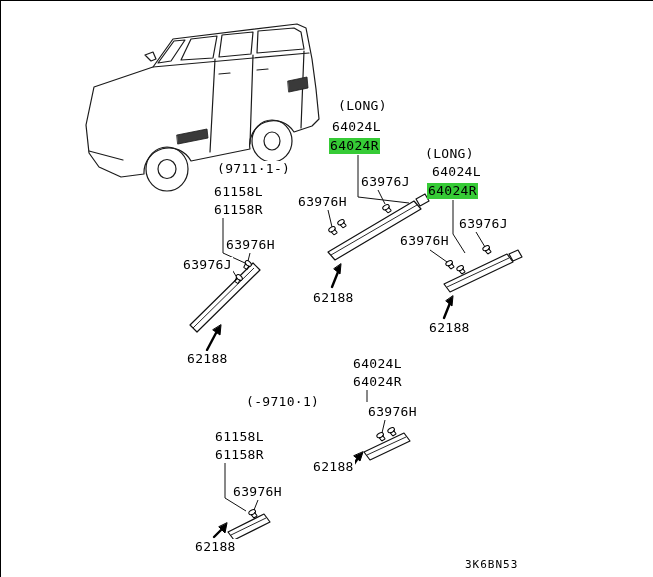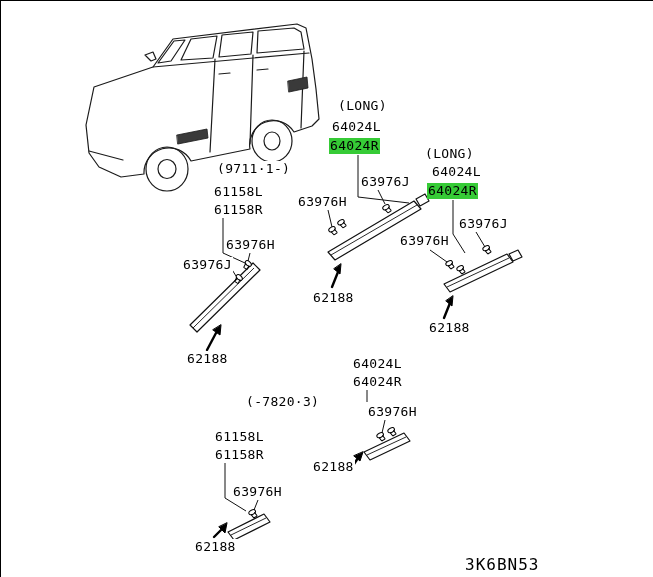--- a/index.html
+++ b/index.html
@@ -7,21 +7,21 @@
     position:relative;width:653px;height:577px;background:#ffffff;
     border-top:1px solid #000;border-left:1px solid #000;
     font-family:"DejaVu Sans Mono","Liberation Mono",monospace;
     overflow:hidden;
   }
   .stage svg{position:absolute;left:0;top:0;}
   .lbl{
     position:absolute;font-weight:normal;font-size:13px;line-height:16px;
     letter-spacing:.3px;color:#000;background:#fff;padding:0 1px;white-space:nowrap;
   }
-  .code{font-size:16px;letter-spacing:1px;background:transparent;}
+  .code{font-size:11px;letter-spacing:1px;background:transparent;}
 </style>
 </head>
 <body>
 
 <div class="stage">
 
   <svg width="653" height="577" viewBox="0 0 653 577">
     <defs>
       <g id="clip" fill="#fff" stroke="#000" stroke-width="1">
         <ellipse cx="0" cy="-2" rx="3.5" ry="2.2"></ellipse>
@@ -140,21 +140,21 @@
   <div class="lbl" style="left:457px;top:215px">63976J</div>
   <div class="lbl" style="left:398px;top:232px">63976H</div>
 
   <div class="lbl" style="left:311px;top:289px">62188</div>
   <div class="lbl" style="left:427px;top:319px">62188</div>
   <div class="lbl" style="left:185px;top:350px">62188</div>
 
   <div class="lbl" style="left:351px;top:355px">64024L</div>
   <div class="lbl" style="left:351px;top:373px">64024R</div>
 
-  <div class="lbl" style="left:244px;top:393px">(-7820·3)</div>
+  <div class="lbl" style="left:244px;top:393px">(-9710·1)</div>
   <div class="lbl" style="left:366px;top:403px">63976H</div>
 
   <div class="lbl" style="left:213px;top:428px">61158L</div>
   <div class="lbl" style="left:213px;top:446px">61158R</div>
 
   <div class="lbl" style="left:311px;top:458px">62188</div>
   <div class="lbl" style="left:231px;top:483px">63976H</div>
   <div class="lbl" style="left:193px;top:538px">62188</div>
 
   <div class="lbl code" style="left:463px;top:556px">3K6BN53</div>

